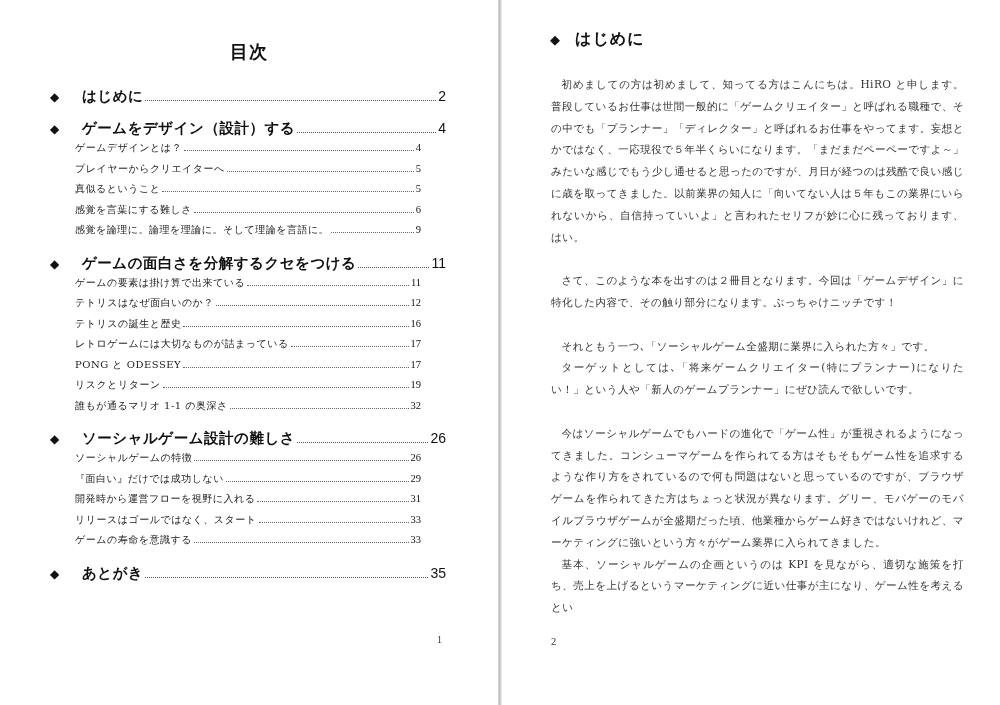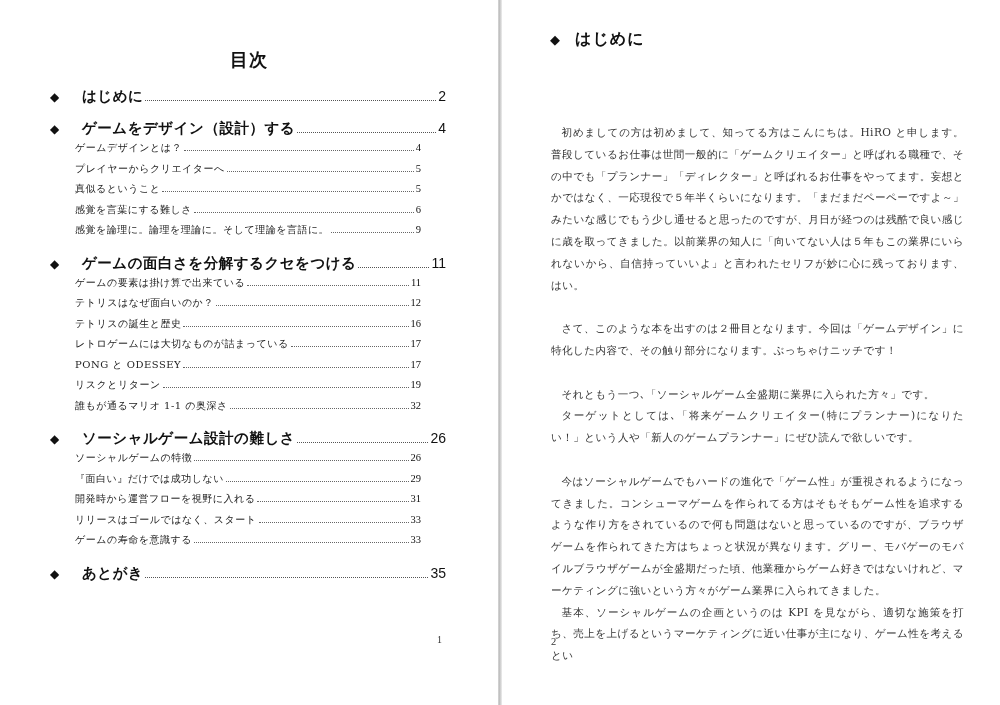--- a/index.html
+++ b/index.html
@@ -7,21 +7,21 @@
     width: 1000px; height: 705px; background: #ffffff; position: relative; overflow: hidden;
     font-family: "DejaVu Sans", sans-serif; color: #111;
   }
   .page { position: absolute; top: 0; height: 705px; background: #fff; }
   .page-left { left: 0; width: 498px; }
   .page-right { left: 502px; width: 498px; }
   .divider { position: absolute; left: 498px; top: 0; width: 4px; height: 705px;
     background: linear-gradient(to right, #e6e6e6 0, #b9b9b9 1px, #c8c8c8 2px, #eeeeee 4px); }
 
   .toc-title { position: absolute; top: 40px; left: 0; width: 498px; text-align: center;
-    font-size: 18px; font-weight: bold; letter-spacing: 1px; margin-top: 8px; }
+    font-size: 18px; font-weight: bold; letter-spacing: 1px; }
 
   .toc { position: absolute; left: 50px; top: 83px; width: 396px; }
   .toc-chapter { display: flex; align-items: baseline; height: 24px; margin-top: 2px; }
   .toc-chapter .diamond { width: 32px; font-size: 12px; line-height: 24px; }
   .toc-chapter .label { font-size: 14.5px; font-weight: bold; letter-spacing: 0.5px; white-space: nowrap; }
   .toc-chapter .leader { flex: 1; border-bottom: 1px dotted #555; margin: 0 2px 4px 2px; height: 1px; }
   .toc-chapter .pg { font-size: 14px; font-family: "Liberation Sans", sans-serif; }
   .toc-sub { display: flex; align-items: baseline; height: 20.5px; padding-left: 25px; width: 346px; }
   .toc-sub .label { font-family: "DejaVu Serif", serif; font-size: 10px; color: #222; white-space: nowrap; letter-spacing: 0.5px; }
   .toc-sub .leader { flex: 1; border-bottom: 1px dotted #666; margin: 0 2px 3px 2px; height: 1px; }
@@ -167,21 +167,21 @@
     </div>
   <div class="page-num-left">1</div>
 </div>
 
 <div class="divider"></div>
 
 <div class="page page-right"></div>
 <div class="sec-heading">
   <span class="diamond">◆</span><span>はじめに</span>
 </div>
-<div class="body-text" id="body-text" style="top:74px;margin-top:48px;">
+<div class="body-text" id="body-text" style="top:74px;">
     <p>初めましての方は初めまして、知ってる方はこんにちは。HiRO と申します。普段しているお仕事は世間一般的に「ゲームクリエイター」と呼ばれる職種で、その中でも「プランナー」「ディレクター」と呼ばれるお仕事をやってます。妄想とかではなく、一応現役で５年半くらいになります。「まだまだペーペーですよ～」みたいな感じでもう少し通せると思ったのですが、月日が経つのは残酷で良い感じに歳を取ってきました。以前業界の知人に「向いてない人は５年もこの業界にいられないから、自信持っていいよ」と言われたセリフが妙に心に残っております、はい。</p>
     <div class="para-gap"></div>
     <p>さて、このような本を出すのは２冊目となります。今回は「ゲームデザイン」に特化した内容で、その触り部分になります。ぶっちゃけニッチです！</p>
     <div class="para-gap"></div>
     <p>それともう一つ､「ソーシャルゲーム全盛期に業界に入られた方々」です。</p>
     <p>ターゲットとしては､「将来ゲームクリエイター(特にプランナー)になりたい！」という人や「新人のゲームプランナー」にぜひ読んで欲しいです。</p>
     <div class="para-gap"></div>
     <p>今はソーシャルゲームでもハードの進化で「ゲーム性」が重視されるようになってきました。コンシューマゲームを作られてる方はそもそもゲーム性を追求するような作り方をされているので何も問題はないと思っているのですが、ブラウザゲームを作られてきた方はちょっと状況が異なります。グリー、モバゲーのモバイルブラウザゲームが全盛期だった頃、他業種からゲーム好きではないけれど、マーケティングに強いという方々がゲーム業界に入られてきました。</p>
     <p>基本、ソーシャルゲームの企画というのは KPI を見ながら、適切な施策を打ち、売上を上げるというマーケティングに近い仕事が主になり、ゲーム性を考えるとい</p>
   </div>

